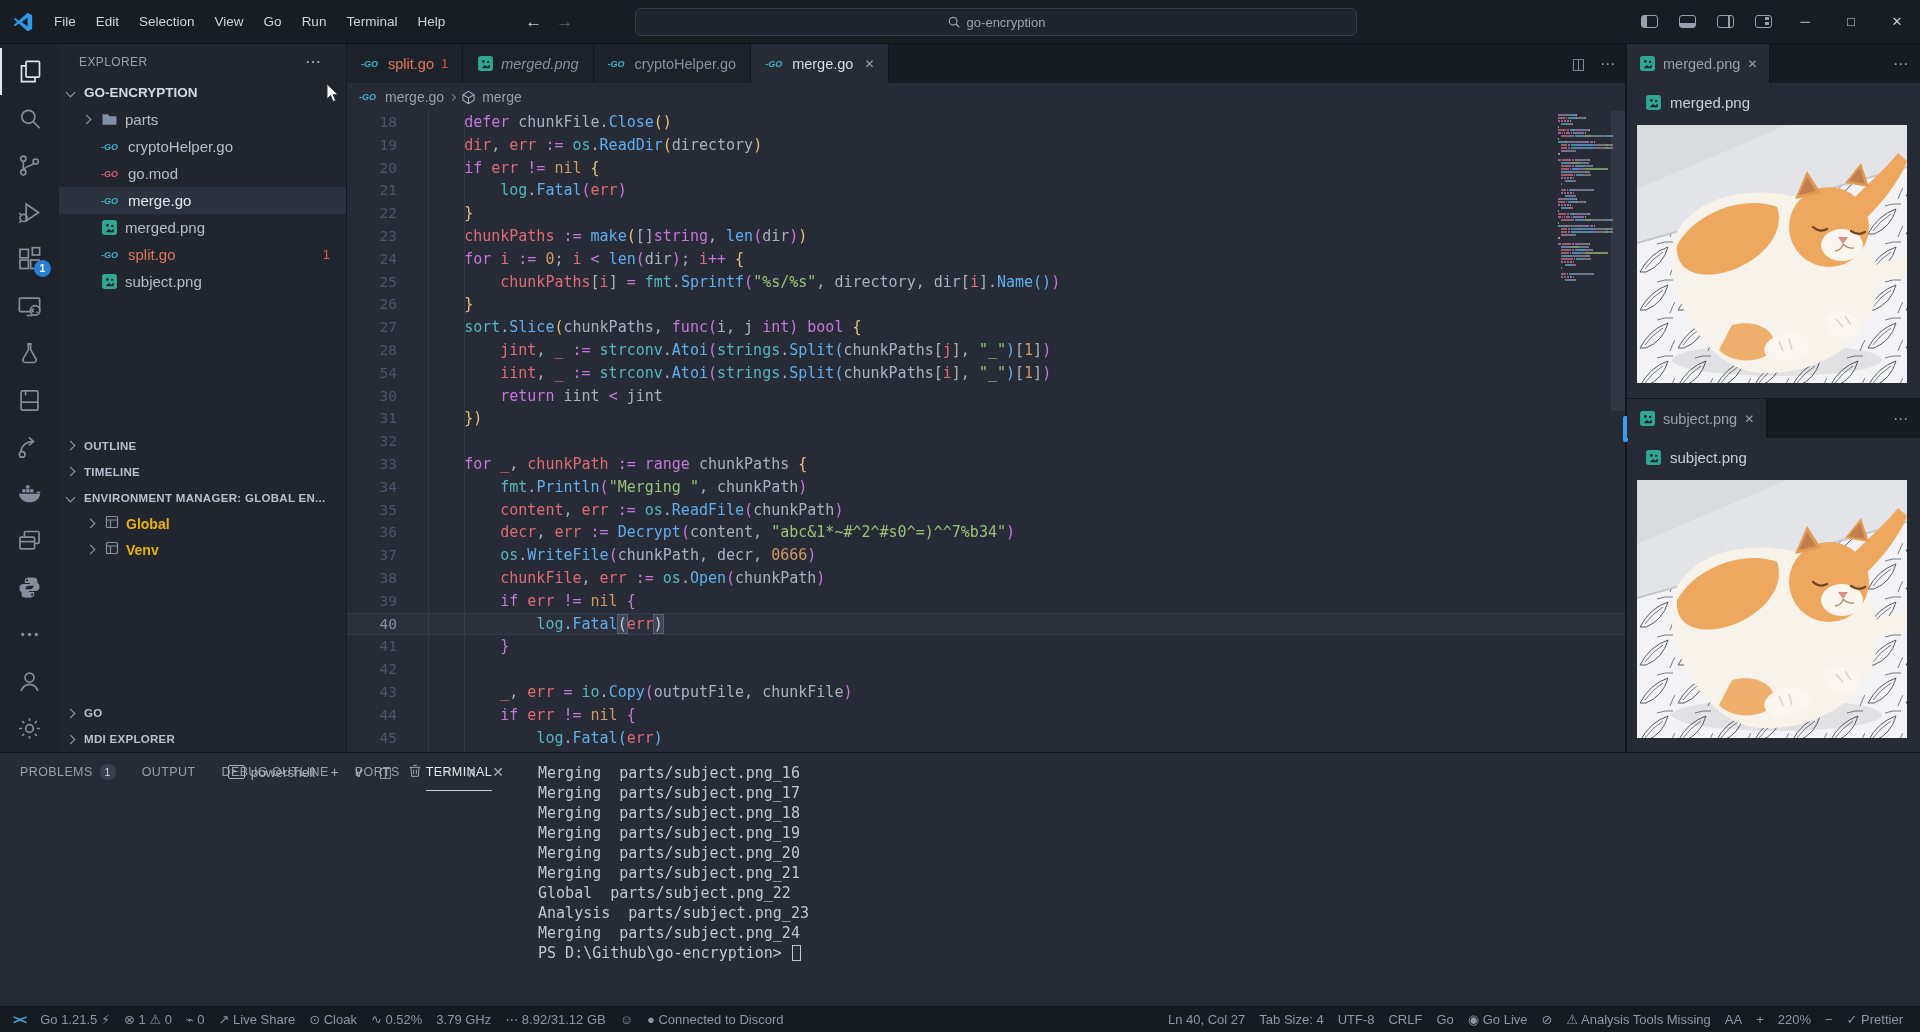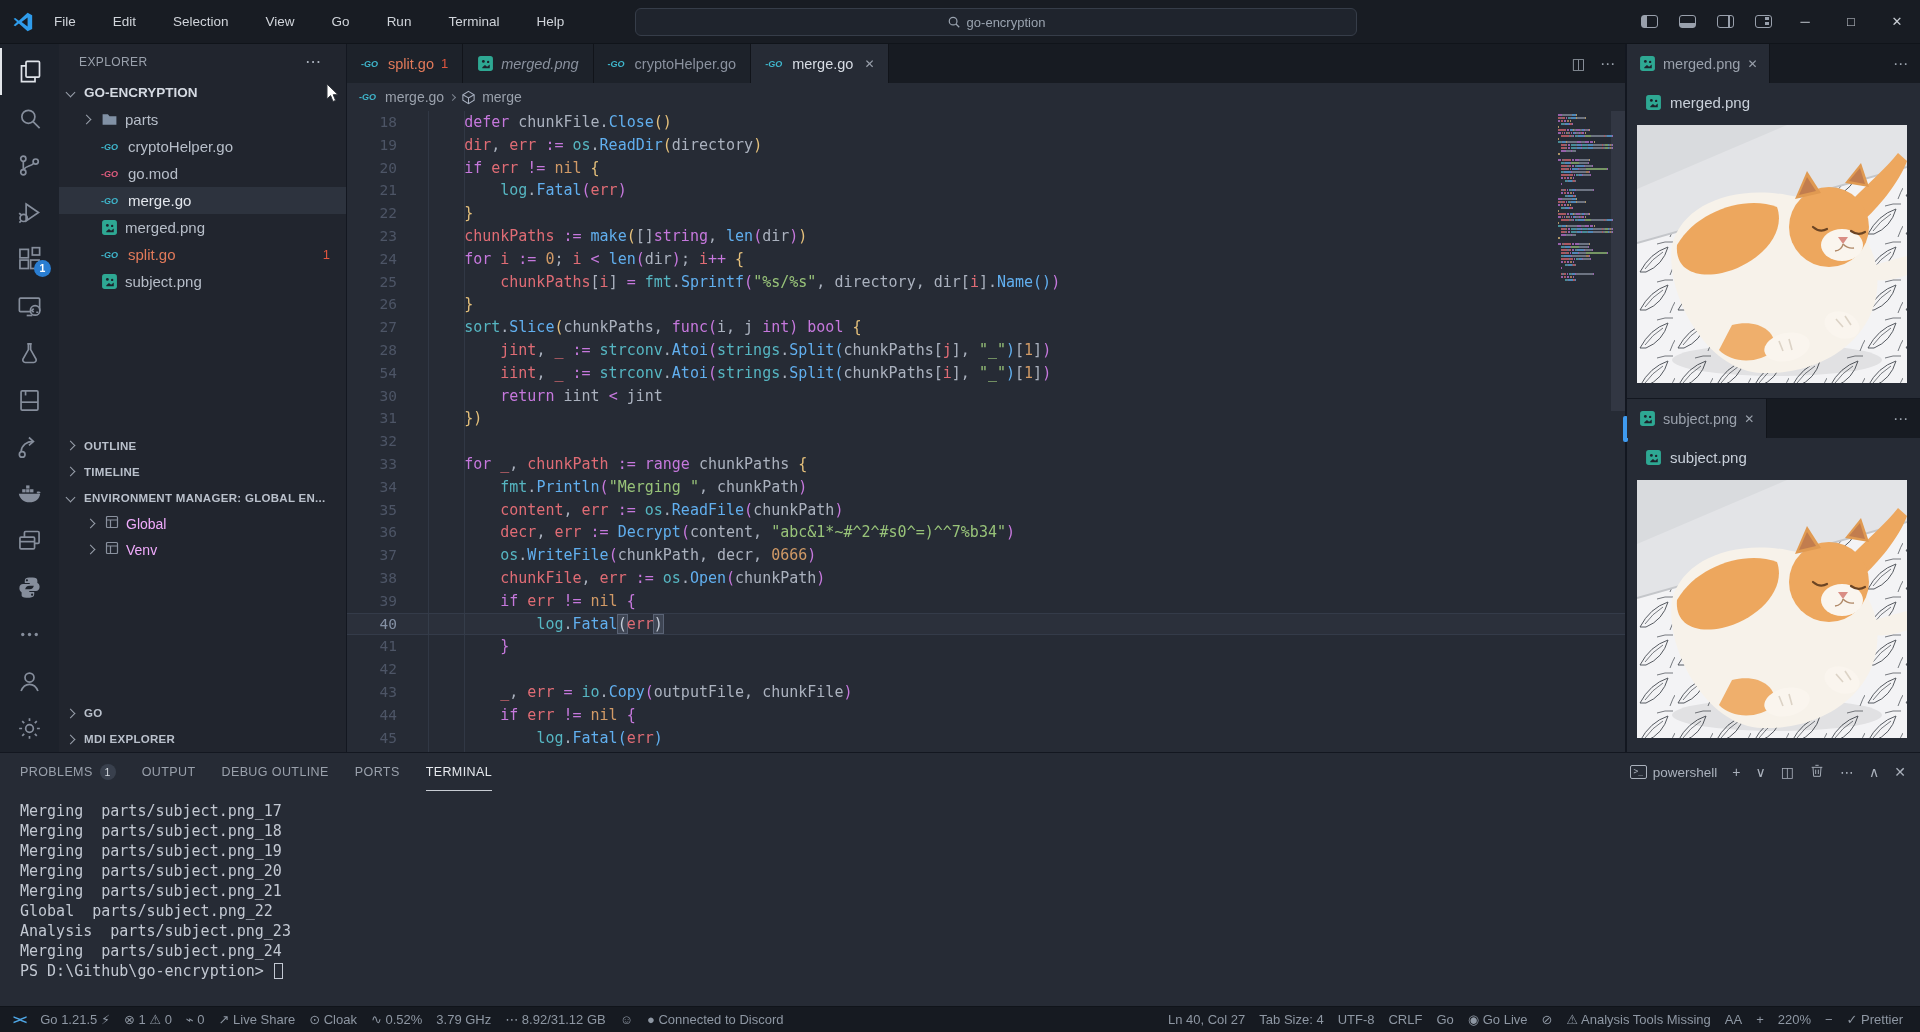--- a/index.html
+++ b/index.html
@@ -3,21 +3,21 @@
 <meta charset="utf-8">
 <style>
   * { margin:0; padding:0; box-sizing:border-box; }
   html,body { width:1920px; height:1032px; overflow:hidden; background:#15191f;
     font-family:"Liberation Sans","DejaVu Sans",sans-serif; -webkit-font-smoothing:antialiased; }
   body { position:relative; color:#abb2bf; }
 
   
   .titlebar { height:44px; background:#181c23; display:flex; align-items:center; position:relative; border-bottom:1px solid #10141a;}
   .logo { width:22px; height:22px; margin:0 10px 0 12px; }
-  .menu { display:flex;gap:17px; }
+  .menu { display:flex; }
   .menu-item { color:#d0d4da; font-size:13.5px; padding:6px 10px; border-radius:5px; cursor:default; }
   .nav-arrows { display:flex; margin-left:70px; gap:14px; font-size:17px; color:#c8cdd4; }
   .nav-arrows .fwd { color:#5b626d; }
   .searchbox { position:absolute; left:635px; top:8px; width:722px; height:28px; background:#1f242d;
     border:1px solid #363d49; border-radius:6px; display:flex; align-items:center; justify-content:center;
     color:#9aa3af; font-size:13px; gap:6px; }
   .searchbox svg { width:14px; height:14px; }
   .tb-right { position:absolute; right:0; top:0; height:100%; display:flex; align-items:center; }
   .layout-ic { width:30px; height:30px; margin:0 4px; display:flex; align-items:center; justify-content:center; }
   .lic { width:17px; height:13px; border:1.4px solid #99a0ac; border-radius:3px; position:relative; }
@@ -53,21 +53,21 @@
   .row.modified > .flabel { color:#e27a5a; }
   .chev { width:7px; height:7px; border-right:1.5px solid #9aa1ac; border-bottom:1.5px solid #9aa1ac;
     transform:rotate(-45deg); flex:none; margin-right:4px; }
   .chev.down { transform:rotate(45deg); }
   .go-ic { color:#3fb6cc; font-weight:700; font-size:9px; font-style:italic; flex:none; width:20px; letter-spacing:0; }
   .go-ic::before { content:"-"; font-style:normal; }
   .go-ic.mod { color:#e05c7e; }
   .fic { width:17px; height:17px; flex:none; }
   .section-row { height:26px; display:flex; align-items:center; padding-left:8px; gap:6px;
     color:#bac1cc; font-weight:700; font-size:11.5px; letter-spacing:.3px; }
-  .section-child { height:26px; display:flex; align-items:center; padding-left:28px; gap:6px; color:#f0abfc; font-size:14px; font-weight:400;}
+  .section-child { height:26px; display:flex; align-items:center; padding-left:28px; gap:6px; color:#eab308; font-size:14px; font-weight:700;}
   .section-child svg { width:16px; height:16px; }
 
   
   .editorcol { width:1278px; display:flex; flex-direction:column; background:#262b35; position:relative; }
   .tabbar { height:39px; background:#171b22; display:flex; position:relative; flex:none; }
   .tab { height:100%; display:flex; align-items:center; gap:7px; padding:0 14px; background:#1d222a;
     border-right:1px solid #11141a; font-size:14.5px; color:#8a919e; }
   .tab.active { background:#262b35; color:#d7dce4; }
   .tab .tclose { font-size:12px; color:#9aa1ac; margin-left:4px; }
   .tab .tbadge { color:#e0563f; font-size:13px; }
@@ -104,21 +104,21 @@
   .itab { height:100%; display:flex; align-items:center; gap:7px; padding:0 12px; background:#262b35; font-size:14.5px; color:#9aa1ac; border-right:1px solid #11141a;}
   .itab .tclose { font-size:12px; }
   .imore { position:absolute; right:12px; top:0; height:39px; display:flex; align-items:center; color:#9aa1ac; font-size:15px;}
   .ititle { height:38px; display:flex; align-items:center; gap:8px; padding-left:18px; color:#c9d0da; font-size:15px; }
   .imgwrap { margin:4px 0 0 10px; width:270px; height:258px; overflow:hidden; }
   .imgwrap svg { display:block; }
   .sash-hint { position:absolute; left:-4px; top:372px; width:5px; height:26px; background:#3f9bf0; border-radius:2px; }
   .sash-hint::after { content:""; position:absolute; left:5px; top:11px; width:9px; height:4px; background:#3f9bf0; }
 
   
-  .panel { height:254px; background:#262b35; border-top:1px solid #131720; display:flex; flex-direction:column; }
+  .panel { height:254px; background:#262b35; border-top:1px solid #131720; display:flex; flex-direction:row; }
   .panel-header { height:38px; display:flex; align-items:center; padding-left:20px; position:relative; flex:none;}
   .ptab { margin-right:26px; font-size:12.5px; letter-spacing:.4px; color:#9aa1ac; height:100%; display:flex; align-items:center; gap:7px; border-bottom:1.5px solid transparent; }
   .ptab.active { color:#e6e9ee; border-bottom-color:#c8ccd4; }
   .ptab .pbadge { background:#39404d; color:#d4d9e0; font-size:10.5px; min-width:16px; height:16px; border-radius:8px; display:flex; align-items:center; justify-content:center;}
   .panel-actions { position:absolute; right:14px; top:0; height:38px; display:flex; align-items:center; gap:15px; color:#aab1bc; font-size:14px; }
   .panel-actions .shell { display:flex; align-items:center; gap:6px; font-size:13.5px; }
   .shell-ic { width:17px; height:14px; border:1.4px solid #aab1bc; border-radius:2px; font-size:8px; line-height:11px; text-align:center; font-family:"DejaVu Sans Mono",monospace;}
   .panel-actions svg { width:16px; height:16px; stroke:#aab1bc; fill:none; stroke-width:1.4;}
   .term { flex:1; padding:10px 0 0 20px; font-family:"DejaVu Sans Mono",monospace; font-size:15px; color:#c2c8d2; }
   .tline { height:20px; line-height:20px; white-space:pre; }
@@ -1244,20 +1244,21 @@
         <span>◫</span>
         <span><svg viewBox="0 0 24 24">
             <path d="M4 6.5h16M9.5 3.5h5M6 6.5l1 13.5h10l1-13.5M10 10v6.5M14 10v6.5"></path>
           </svg></span>
         <span>⋯</span>
         <span>∧</span>
         <span>✕</span>
       </div>
   </div>
   <div class="term" id="terminal">
+      <div class="tline">Merging  parts/subject.png_16</div>
       <div class="tline">Merging  parts/subject.png_17</div>
       <div class="tline">Merging  parts/subject.png_18</div>
       <div class="tline">Merging  parts/subject.png_19</div>
       <div class="tline">Merging  parts/subject.png_20</div>
       <div class="tline">Merging  parts/subject.png_21</div>
       <div class="tline">Global  parts/subject.png_22</div>
       <div class="tline">Analysis  parts/subject.png_23</div>
       <div class="tline">Merging  parts/subject.png_24</div>
       <div class="tline">PS D:\Github\go-encryption&gt; <span class="tcursor"></span></div>
     </div>

